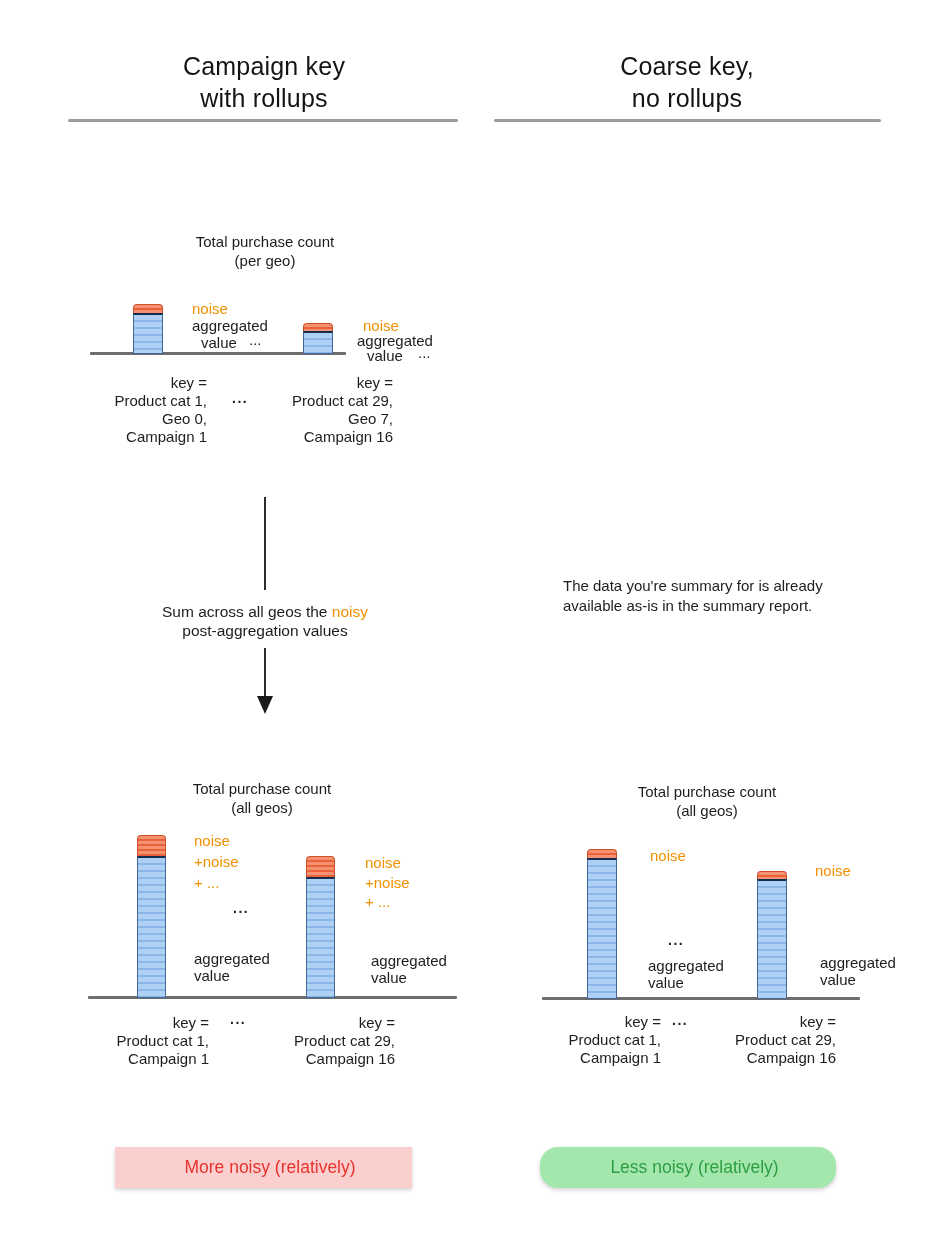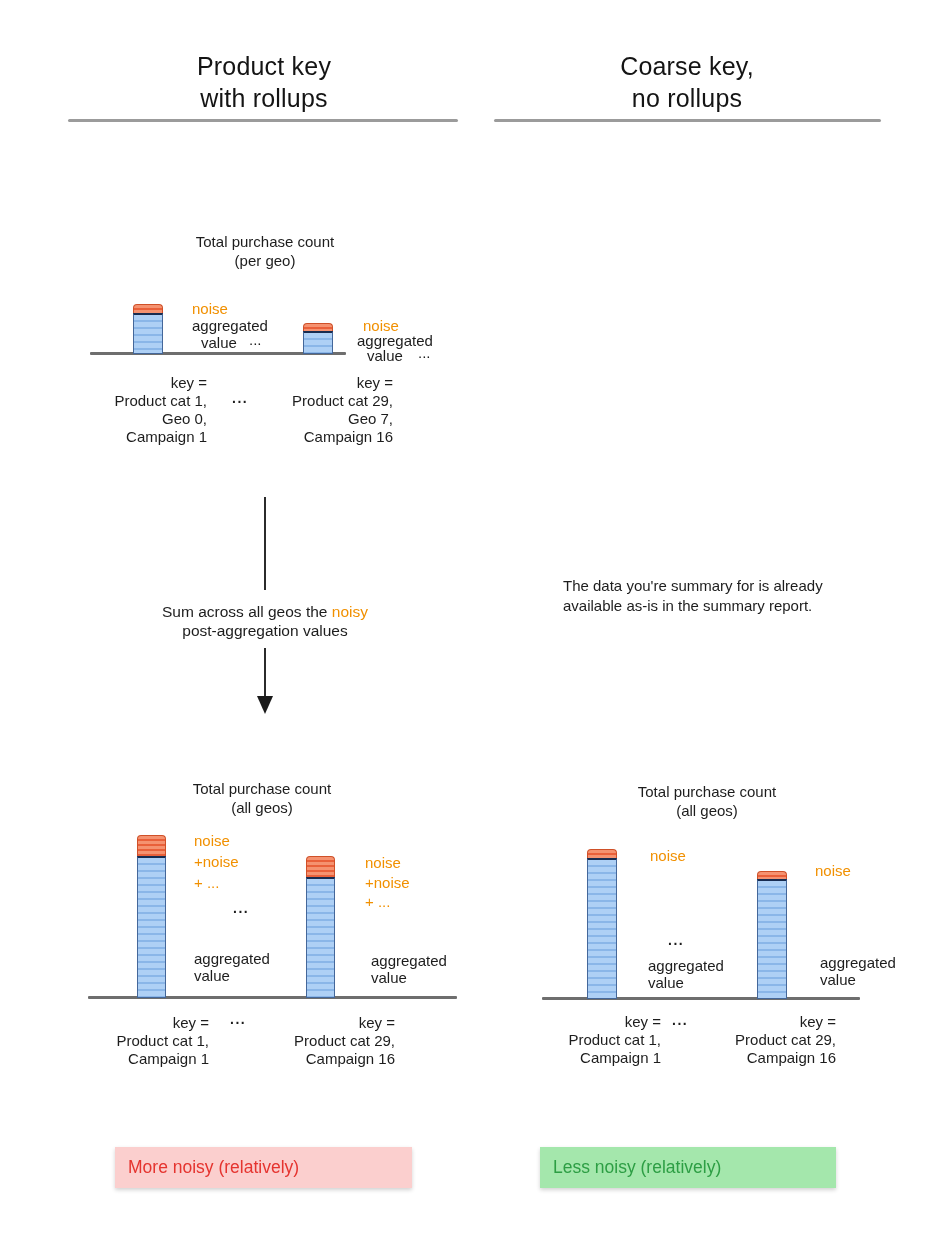--- a/index.html
+++ b/index.html
@@ -19,31 +19,31 @@
        border-radius:4px 4px 0 0;
        background:repeating-linear-gradient(180deg,#f59270 0px,#f59270 3px,#e9603a 3px,#e9603a 5px);}
   .bbody{box-sizing:border-box;flex:1;border:1.6px solid #44679a;border-top:2.5px solid #182c50;
        background:repeating-linear-gradient(180deg,#aed0f5 0px,#aed0f5 5px,#8ab6e8 5px,#8ab6e8 7px);}
   .vline{width:2px;background:#2b2b2b;}
   .arrowhead{width:0;height:0;border-left:8px solid transparent;border-right:8px solid transparent;
        border-top:18px solid #1a1a1a;}
   .flowtext{font-size:15.5px;line-height:19px;text-align:center;white-space:nowrap;}
   .note{font-size:15px;line-height:20px;white-space:nowrap;}
   .badge{height:41px;display:flex;align-items:center;padding-left:13px;font-size:17.5px;
-       box-sizing:border-box;box-shadow:0 2px 4px rgba(0,0,0,0.18);}
+       box-sizing:border-box;box-shadow:0 2px 4px rgba(0,0,0,0.18);justify-content:center;}
   .badge-red{background:#fbcfce;color:#e5342f;}
   .badge-green{background:#a4e7ac;color:#2d9e44;}
 </style>
 </head>
 <body>
 
 <div class="canvas">
 
   <div class="abs hdr" style="left:70px;top:50px;width:388px;">
-    <div>Product key</div>
+    <div>Campaign key</div>
     <div>with rollups</div>
   </div>
   <div class="abs divider" style="left:68px;top:119px;width:390px;"></div>
 
   <div class="abs hdr" style="left:492px;top:50px;width:390px;">
     <div>Coarse key,</div>
     <div>no rollups</div>
   </div>
   <div class="abs divider" style="left:494px;top:119px;width:387px;"></div>
 
@@ -173,17 +173,17 @@
   <div class="abs dots" style="left:672px;top:1012px;">...</div>
   <div class="abs keys" style="left:706px;top:1013px;width:130px;">
     <div>key =</div>
     <div>Product cat 29,</div>
     <div>Campaign 16</div>
   </div>
 
   <div class="abs badge badge-red" style="left:115px;top:1147px;width:297px;">
     <span>More noisy (relatively)</span>
   </div>
-  <div class="abs badge badge-green" style="left:540px;top:1147px;width:296px;">
+  <div class="abs badge badge-green" style="left:540px;top:1147px;width:296px;border-radius:18px;">
     <span>Less noisy (relatively)</span>
   </div>
 
 </div>
 
 </body></html>

